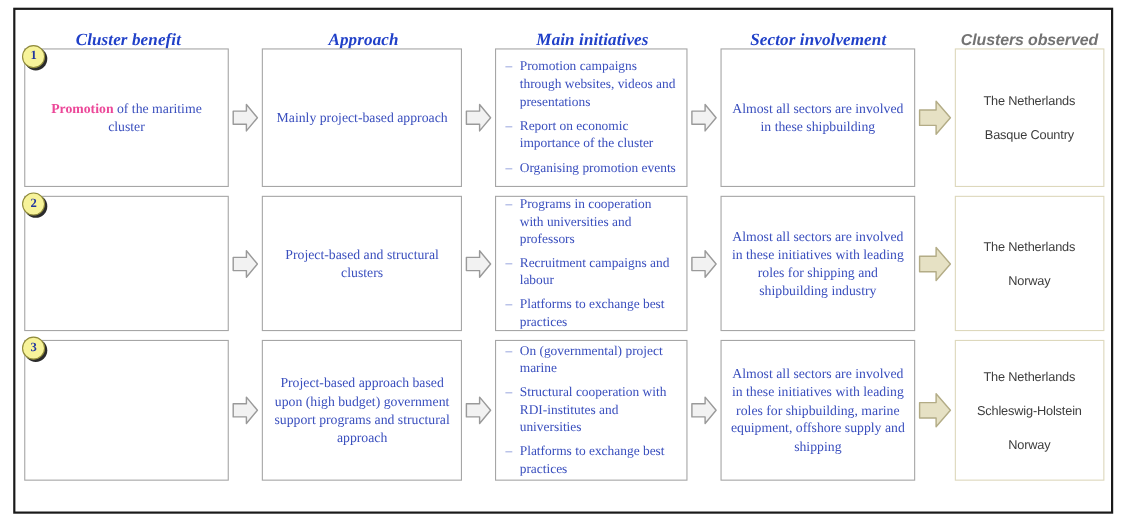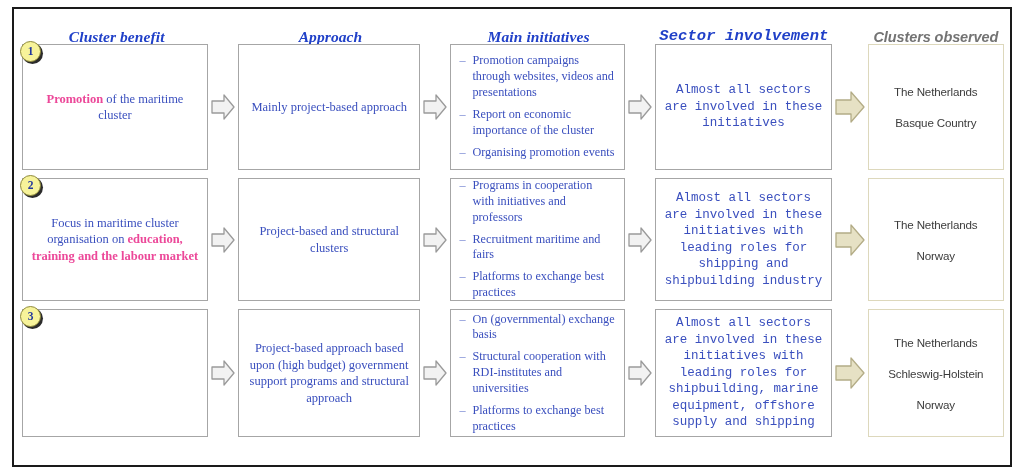--- a/index.html
+++ b/index.html
@@ -55,21 +55,21 @@
     color: #737373;
     font-size: 14.5px;
     letter-spacing: -0.1px;
   }
 
   
   .c-benefit   { width: 196px; }
   .c-gap       { width: 32px; }
   .c-approach  { width: 192px; }
   .c-init      { width: 184px; }
-  .c-sector    { width: 186px; font-family: Liberation Mono, monospace; }
+  .c-sector    { width: 186px; }
   .c-gap-big   { width: 38px; }
   .c-clusters  { width: 144px; }
 
   
   .row {
     display: flex;
     align-items: stretch;
     margin-bottom: 8px;
   }
   .row:last-child { margin-bottom: 0; }
@@ -213,59 +213,58 @@
                 <span class="btext">Organising promotion events</span>
               </div>
             </div>
           </div>
           <div class="c-gap arrow-cell">
             <svg class="arrow-svg" width="26" height="30" viewBox="0 0 26 30" aria-hidden="true">
               <path d="M2 9 H14 V3 L24 15 L14 27 V21 H2 Z" fill="#f2f2f2" stroke="#9a9a9a" stroke-width="1.3" stroke-linejoin="round"></path>
             </svg>
           </div>
           <div class="cell c-sector">
-            <div class="txt">Almost all sectors are involved in these initiatives</div>
+            <div class="txt">Almost all sectors are involved in these shipbuilding</div>
           </div>
           <div class="c-gap-big arrow-cell">
             <svg class="arrow-svg" width="32" height="38" viewBox="0 0 32 38" aria-hidden="true">
               <path d="M2 12 H17 V4 L30 19 L17 34 V26 H2 Z" fill="#e6e1c4" stroke="#b3ac86" stroke-width="1.3" stroke-linejoin="round"></path>
             </svg>
           </div>
           <div class="cell cluster-cell c-clusters">
             <div class="cluster-line">The Netherlands</div>
             <div class="cluster-line">Basque Country</div>
           </div>
         </div>
         <div class="row r2">
           <div class="cell c-benefit">
             <span class="badge">2</span>
-            <div class="txt">Focus in maritime cluster organisation on <b>education, training and the labour market</b></div>
           </div>
           <div class="c-gap arrow-cell">
             <svg class="arrow-svg" width="26" height="30" viewBox="0 0 26 30" aria-hidden="true">
               <path d="M2 9 H14 V3 L24 15 L14 27 V21 H2 Z" fill="#f2f2f2" stroke="#9a9a9a" stroke-width="1.3" stroke-linejoin="round"></path>
             </svg>
           </div>
           <div class="cell c-approach">
             <div class="txt">Project-based and structural clusters</div>
           </div>
           <div class="c-gap arrow-cell">
             <svg class="arrow-svg" width="26" height="30" viewBox="0 0 26 30" aria-hidden="true">
               <path d="M2 9 H14 V3 L24 15 L14 27 V21 H2 Z" fill="#f2f2f2" stroke="#9a9a9a" stroke-width="1.3" stroke-linejoin="round"></path>
             </svg>
           </div>
           <div class="cell c-init">
             <div class="bullets">
               <div class="bitem">
                 <span class="dash">–</span>
-                <span class="btext">Programs in cooperation with initiatives and professors</span>
-              </div>
-              <div class="bitem">
-                <span class="dash">–</span>
-                <span class="btext">Recruitment maritime and fairs</span>
+                <span class="btext">Programs in cooperation with universities and professors</span>
+              </div>
+              <div class="bitem">
+                <span class="dash">–</span>
+                <span class="btext">Recruitment campaigns and labour</span>
               </div>
               <div class="bitem">
                 <span class="dash">–</span>
                 <span class="btext">Platforms to exchange best practices</span>
               </div>
             </div>
           </div>
           <div class="c-gap arrow-cell">
             <svg class="arrow-svg" width="26" height="30" viewBox="0 0 26 30" aria-hidden="true">
               <path d="M2 9 H14 V3 L24 15 L14 27 V21 H2 Z" fill="#f2f2f2" stroke="#9a9a9a" stroke-width="1.3" stroke-linejoin="round"></path>
@@ -298,21 +297,21 @@
           </div>
           <div class="c-gap arrow-cell">
             <svg class="arrow-svg" width="26" height="30" viewBox="0 0 26 30" aria-hidden="true">
               <path d="M2 9 H14 V3 L24 15 L14 27 V21 H2 Z" fill="#f2f2f2" stroke="#9a9a9a" stroke-width="1.3" stroke-linejoin="round"></path>
             </svg>
           </div>
           <div class="cell c-init">
             <div class="bullets">
               <div class="bitem">
                 <span class="dash">–</span>
-                <span class="btext">On (governmental) exchange basis</span>
+                <span class="btext">On (governmental) project marine</span>
               </div>
               <div class="bitem">
                 <span class="dash">–</span>
                 <span class="btext">Structural cooperation with RDI-institutes and universities</span>
               </div>
               <div class="bitem">
                 <span class="dash">–</span>
                 <span class="btext">Platforms to exchange best practices</span>
               </div>
             </div>

